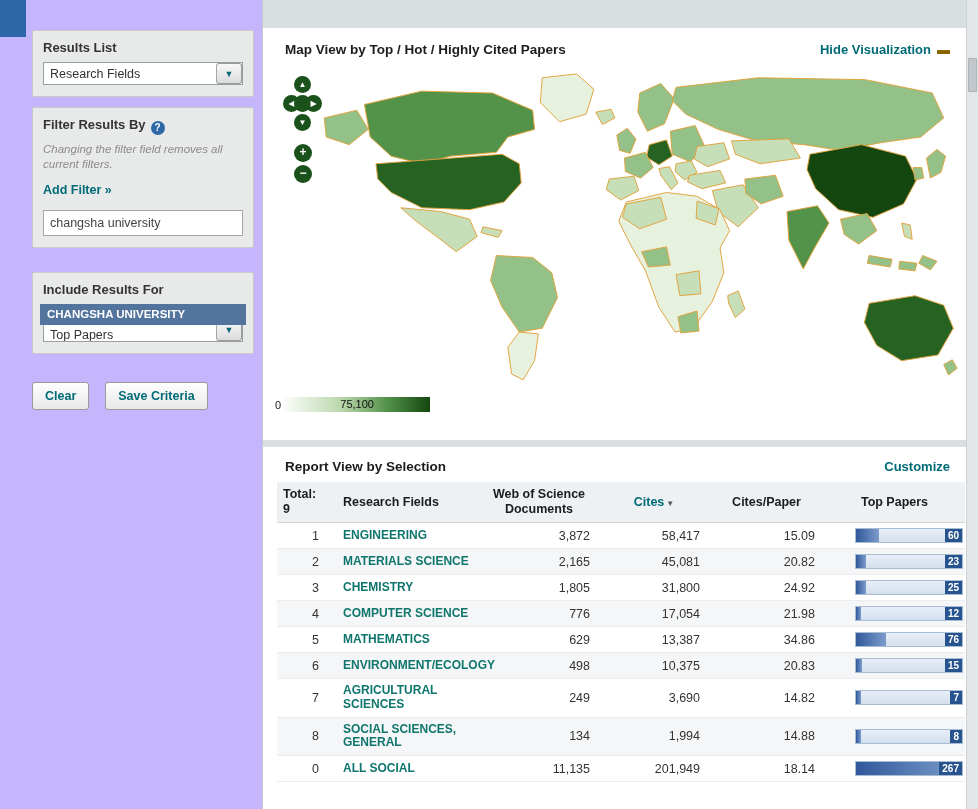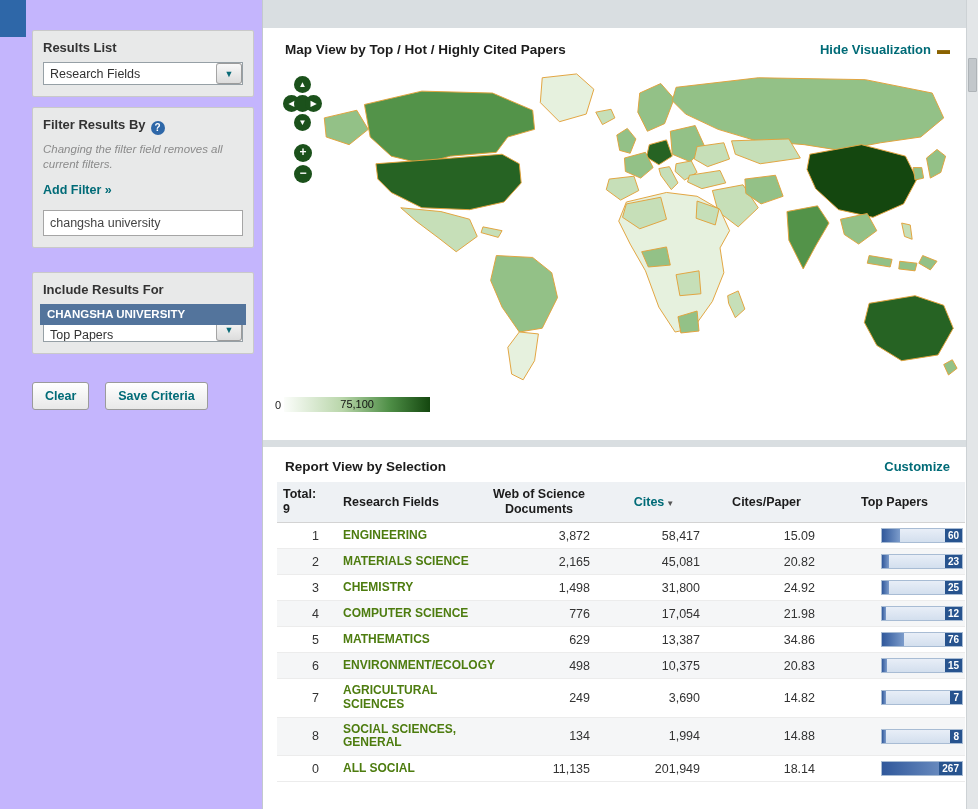--- a/index.html
+++ b/index.html
@@ -88,24 +88,24 @@
              color:#1c1c1c; font-size:12.5px; vertical-align:middle; line-height:1.2; }
   th.rank { text-align:left; padding-left:6px; }
   th.fieldh { text-align:left; padding-left:4px; }
   th.center { text-align:center; }
   .cites-th { color:#006b77; cursor:pointer; }
   .sort-ind { font-size:8px; color:#555; margin-left:2px; }
   tbody td { padding:5px 4px; border-bottom:1px solid #ececec; vertical-align:middle; }
   tbody tr:nth-child(even) { background:#f5f6f7; }
   td.rank { text-align:right; padding-right:20px; color:#333; }
   td.num  { text-align:right; padding-right:9px; color:#333; }
-  .field-link { color:#4d7c0f; font-weight:bold; font-size:12px; text-decoration:none;
+  .field-link { color:#0f766e; font-weight:bold; font-size:12px; text-decoration:none;
                 line-height:1.15; display:inline-block; cursor:pointer; }
   td.top { padding-right:2px; }
-  .bar { position:relative; width:82px; height:15px; margin-left:auto;
+  .bar { position:relative; width:108px; height:15px; margin-left:auto;
          background:linear-gradient(#e8eef7,#d3dfee); border:1px solid #a8bcd4; }
   .bar-fill { position:absolute; left:0; top:0; bottom:0;
               background:linear-gradient(to right,#30589b,#7c9ccb); }
   .bar-val { position:absolute; right:0; top:0; bottom:0; background:#27538e; color:#fff;
              font-size:10px; font-weight:bold; line-height:13px; padding:0 3px; }
 
   .scrollbar { position:absolute; right:0; top:0; width:12px; height:100%; background:#e3e6e8;
                border-left:1px solid #cdd2d5; }
   .sb-thumb { position:absolute; top:58px; left:1px; width:9px; height:34px; background:#c2c7cb;
               border:1px solid #aeb3b7; border-radius:1px; cursor:pointer; }
@@ -280,21 +280,21 @@
     <td class="top">
       <div class="bar">
         <div class="bar-fill" style="width: 9%;"></div>
         <span class="bar-val">23</span>
       </div>
     </td>
   </tr>
             <tr>
     <td class="rank">3</td>
     <td><a class="field-link">CHEMISTRY</a></td>
-    <td class="num">1,498</td>
+    <td class="num">1,805</td>
     <td class="num">31,800</td>
     <td class="num">24.92</td>
     <td class="top">
       <div class="bar">
         <div class="bar-fill" style="width: 9%;"></div>
         <span class="bar-val">25</span>
       </div>
     </td>
   </tr>
             <tr>

